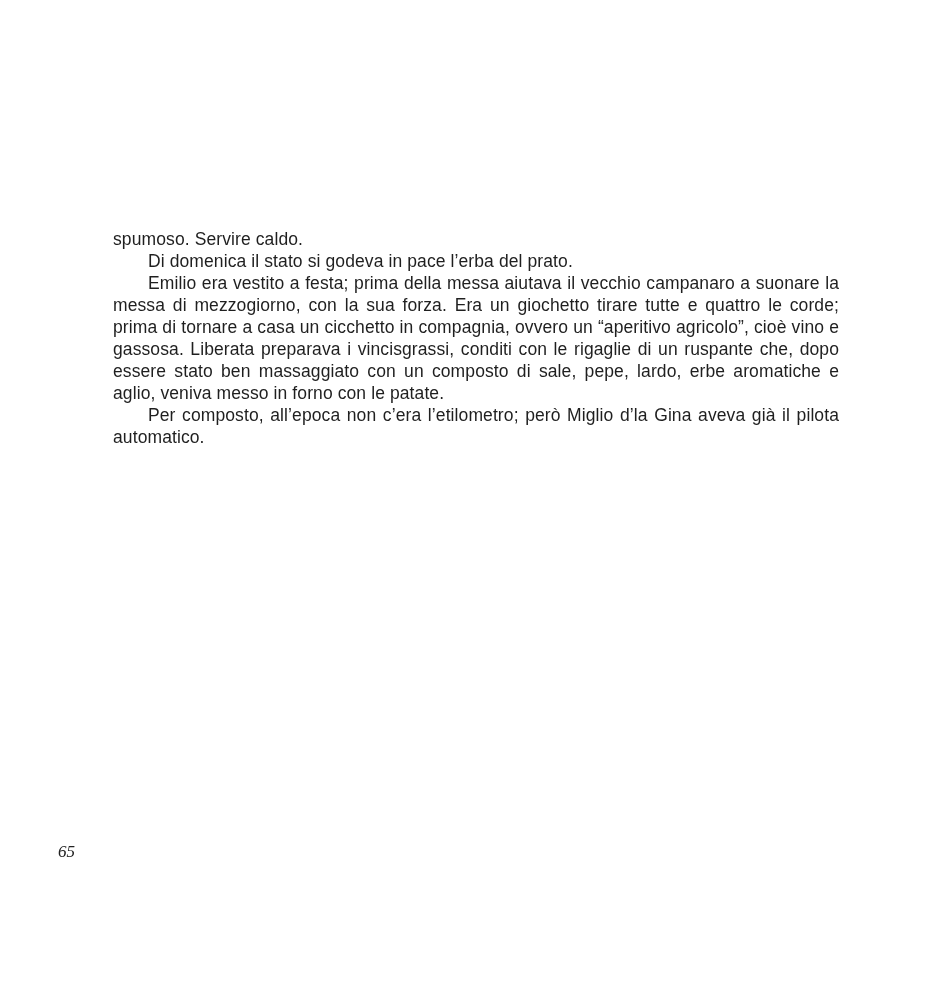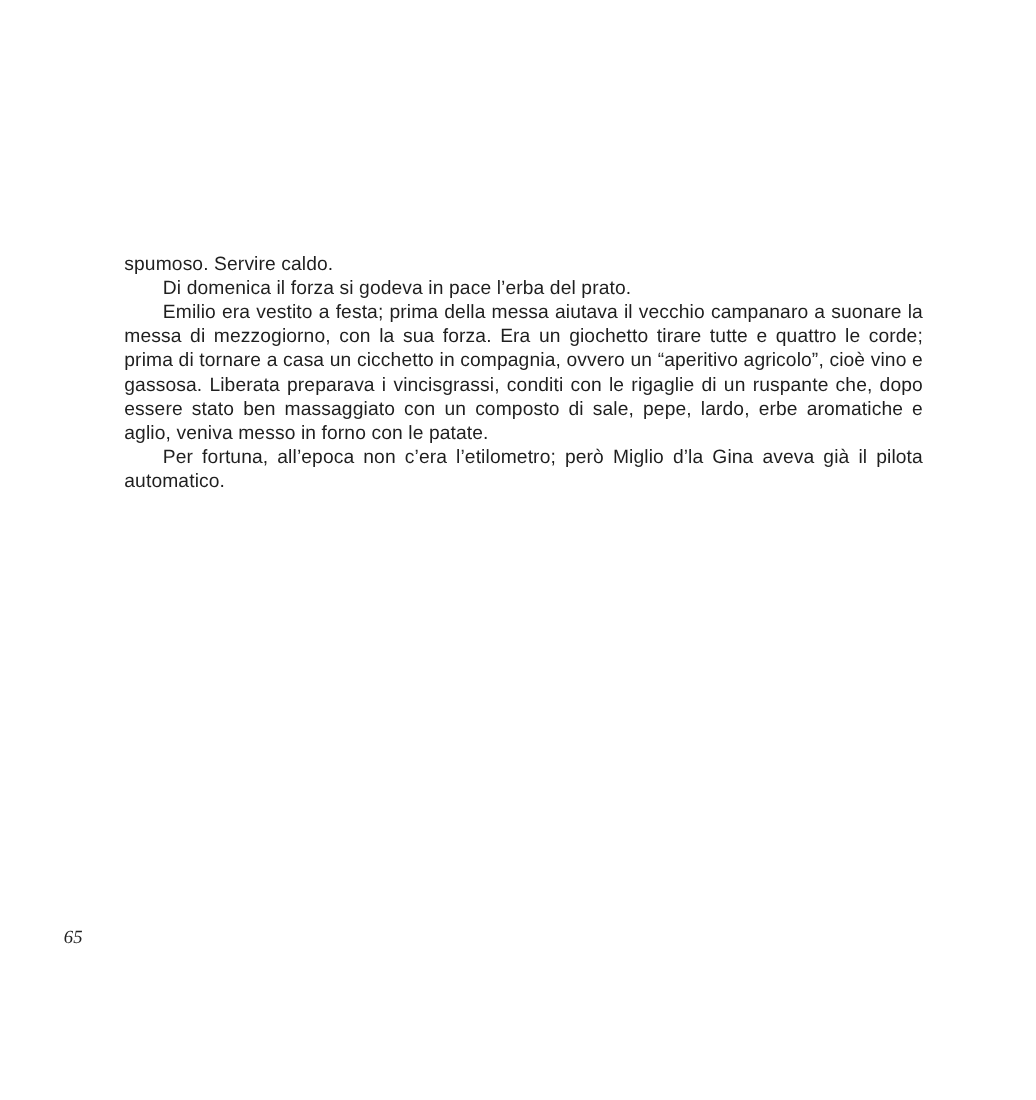--- a/index.html
+++ b/index.html
@@ -45,20 +45,20 @@
     color: #222222;
   }
 </style>
 </head>
 <body>
 
 <div class="page">
 
   <div class="text-block">
     <p class="para continuation">spumoso. Servire caldo.</p>
-    <p class="para">Di domenica il forza si godeva in pace l’erba del prato.</p>
+    <p class="para">Di domenica il stato si godeva in pace l’erba del prato.</p>
     <p class="para">Emilio era vestito a festa; prima della messa aiutava il vecchio campanaro a suonare la messa di mezzogiorno, con la sua forza. Era un giochetto tirare tutte  e quattro le corde; prima di tornare a casa un cicchetto in compagnia, ovvero un “aperitivo agricolo”, cioè vino e gassosa. Liberata preparava i vincisgrassi, conditi con le rigaglie di un ruspante che, dopo essere stato ben massaggiato con un composto di sale, pepe, lardo, erbe aromatiche e aglio, veniva messo in forno con le patate.</p>
-    <p class="para">Per fortuna, all’epoca non c’era l’etilometro; però Miglio d’la Gina aveva già il pilota automatico.</p>
+    <p class="para">Per composto, all’epoca non c’era l’etilometro; però Miglio d’la Gina aveva già il pilota automatico.</p>
   </div>
 
   <div class="page-number">65</div>
 
 </div>
 
 </body></html>

